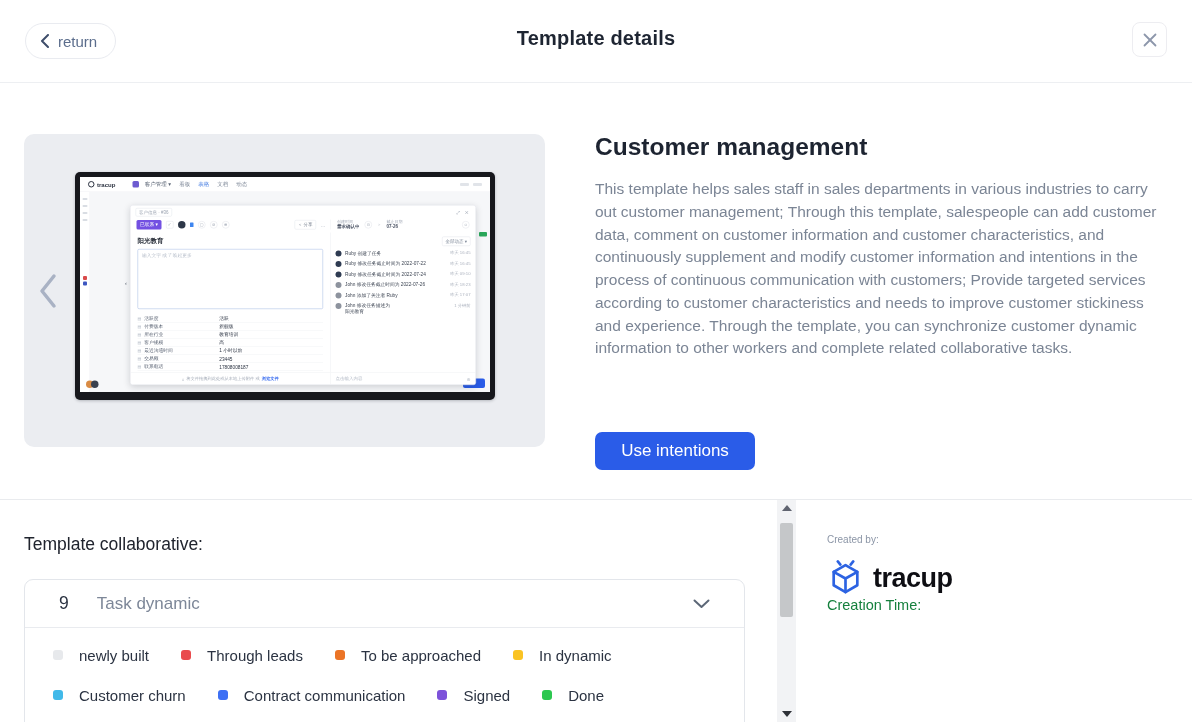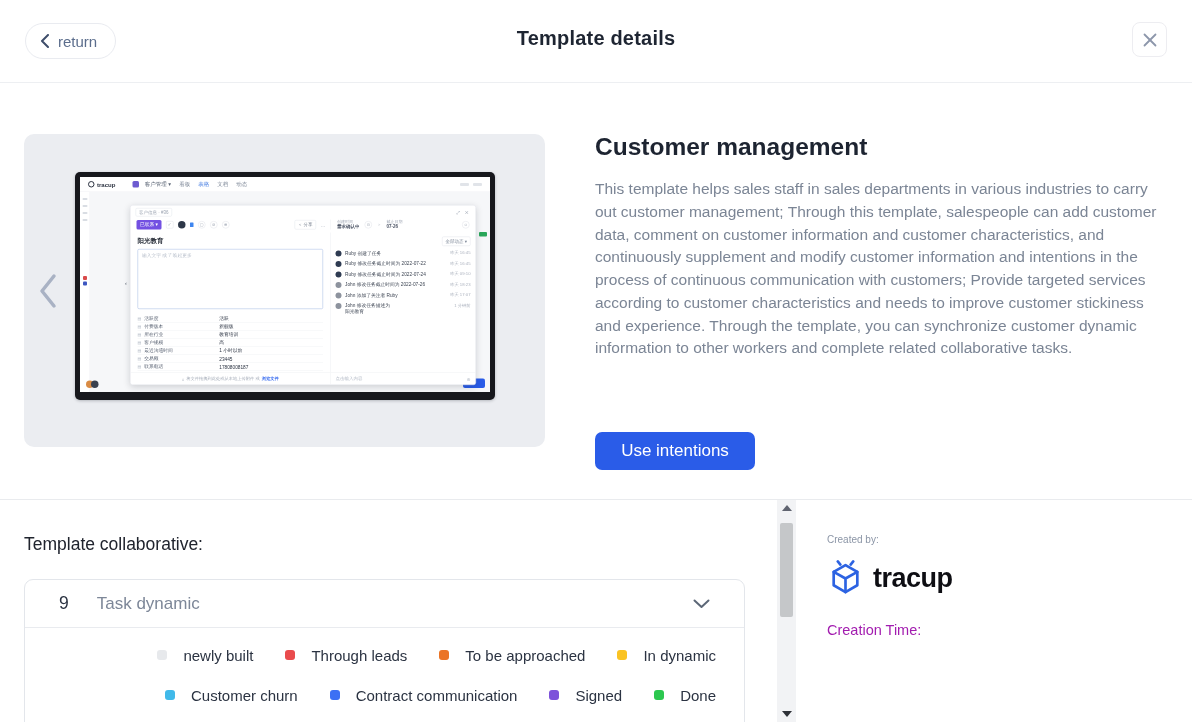--- a/index.html
+++ b/index.html
@@ -106,37 +106,37 @@
     font-family:"Liberation Sans",sans-serif; cursor:pointer;
   }
   .section-divider { position:absolute; left:0; top:499px; width:1192px; height:1px; background:#e9ebee; }
   
   .config-heading { position:absolute; left:24px; top:534px; font-size:17.5px; color:#20242e; }
   .panel { position:absolute; left:24px; top:579px; width:721px; height:210px; border:1px solid #e3e6eb; border-radius:9px; background:#fff; }
   .panel-header { height:48px; display:flex; align-items:center; padding:0 34px; border-bottom:1px solid #e9ebef; cursor:pointer; }
   .panel-count { font-size:17.5px; color:#2b3342; }
   .panel-label { font-size:17px; color:#7d8798; margin-left:28px; }
   .panel-chevron { margin-left:auto; display:flex; }
-  .status-list { padding:17px 28px; display:flex; flex-wrap:wrap; column-gap:32px; row-gap:20px;justify-content:flex-end; }
+  .status-list { padding:17px 28px; display:flex; flex-wrap:wrap; column-gap:32px; row-gap:20px; }
   .status-item { display:flex; align-items:center; gap:16px; height:20px; }
   .status-item .sq { width:10px; height:10px; border-radius:3px; flex:none; }
   .status-item .lbl { font-size:15px; color:#2b3342; }
   
   .vscroll { position:absolute; left:777px; top:500px; width:19px; height:222px; background:#f2f3f5; }
   .vs-up, .vs-down { position:absolute; left:0; width:19px; height:16px; display:flex; align-items:center; justify-content:center; cursor:pointer; }
   .vs-up { top:0; } .vs-down { bottom:0; }
   .tri-up { width:0; height:0; border-left:5px solid transparent; border-right:5px solid transparent; border-bottom:6px solid #606470; }
   .tri-down { width:0; height:0; border-left:5px solid transparent; border-right:5px solid transparent; border-top:6px solid #2e3138; }
   .vs-thumb { position:absolute; left:3px; top:23px; width:13px; height:94px; background:#c5c7c9; border-radius:2px; cursor:grab; }
   
   .meta-sidebar { position:absolute; left:796px; top:500px; width:396px; height:222px; background:#fff; padding:34px 0 0 31px; }
   .side-label { font-size:10px; color:#8b95a6; }
   .brand-row { margin-top:15px; display:flex; align-items:center; gap:9px; }
   .brand-word { font-size:27px; font-weight:bold; color:#0e0e13; letter-spacing:-.5px; }
-  .side-label2 { margin-top:25px; font-size:14.5px; color:#a21caf; }
+  .side-label2 { font-size:14.5px; color:#15803d; }
   .side-time { margin-top:23px; font-size:17.5px; color:#26262e; }
 </style>
 </head>
 <body>
 
 <div class="page">
 
   <div class="topbar">
     <div class="back-btn">
       <svg width="9" height="14" viewBox="0 0 9 14">

